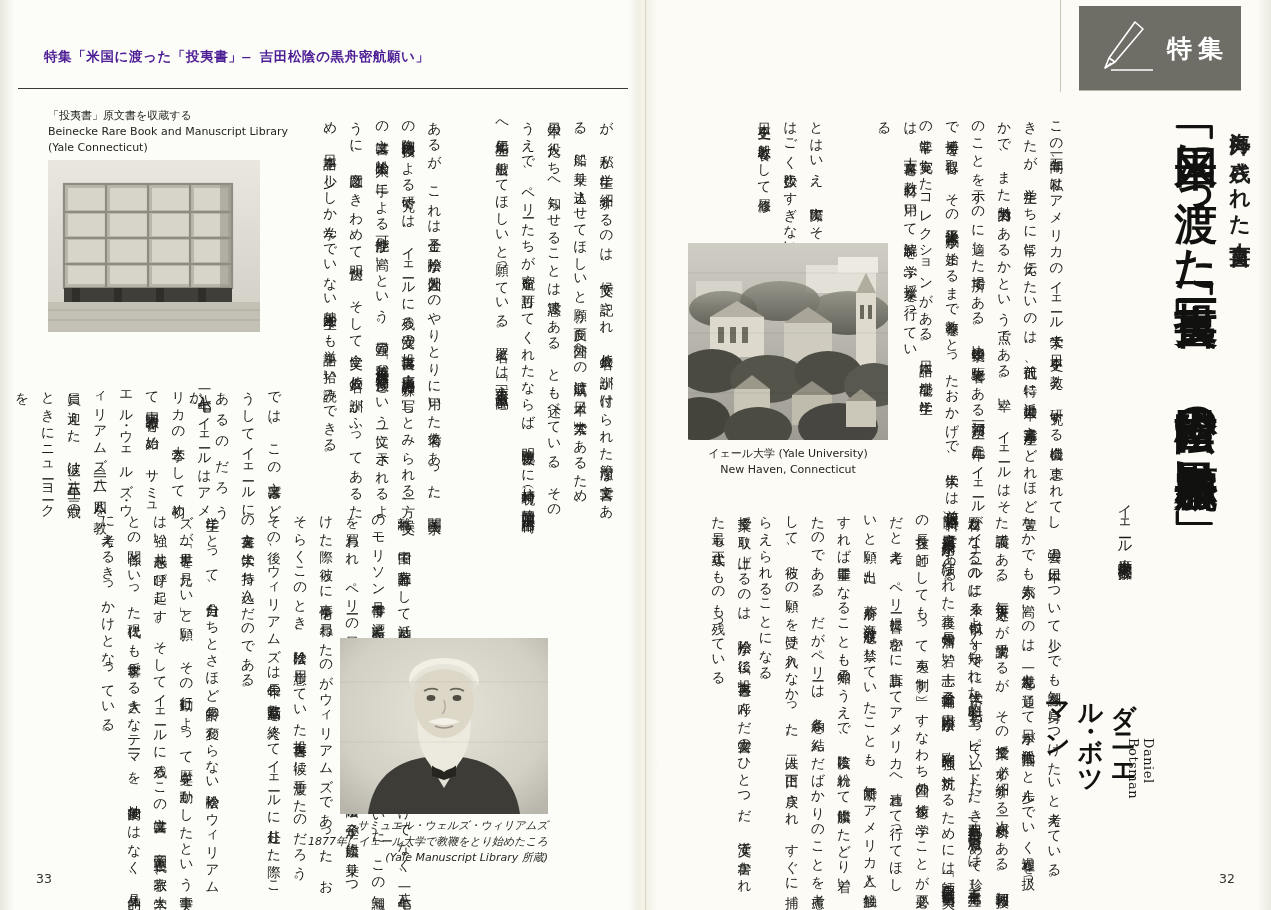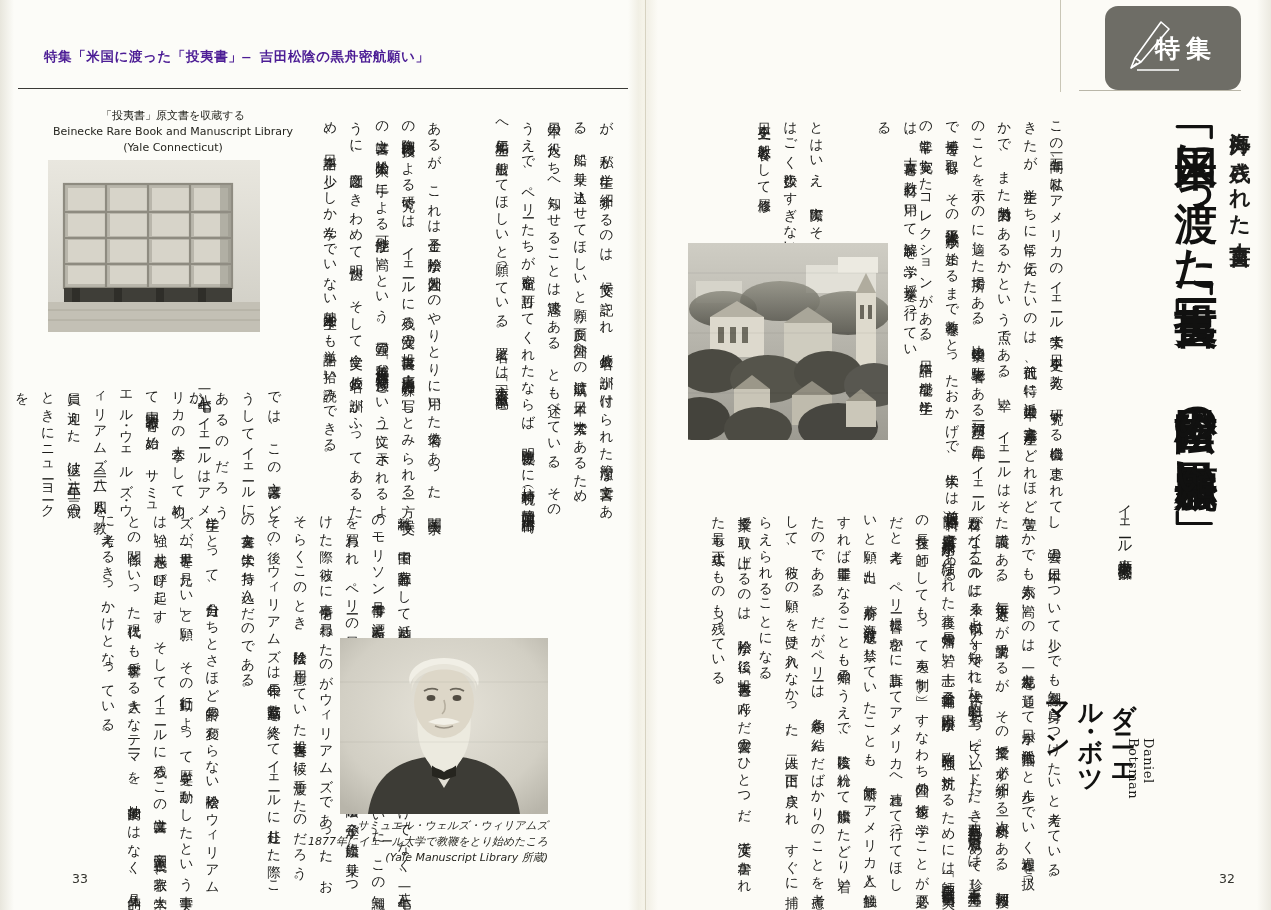--- a/index.html
+++ b/index.html
@@ -57,29 +57,28 @@
   .edge-right {
     position:absolute; top:0; right:0; width:14px; height:910px;
     background: linear-gradient(to left, rgba(215,212,198,.45), rgba(255,255,255,0));
   }
 
   
   .tokushu-badge {
     position: absolute;
     top: 6px;
     right: 30px;
-    width: 136px;
+    width: 162px;
     height: 84px;
     background: #6e6d66;
     display: flex;
     align-items: center;
     justify-content: flex-end;
     box-sizing: border-box;
-    padding-right: 24px;
-    border-radius: 13px;
+    padding-right: 12px;
   }
   .tokushu-badge .pen {
     position: absolute;
     left: 14px;
     top: 12px;
     width: 62px;
     height: 62px;
   }
   .tokushu-badge .label {
     color: #ffffff;
@@ -208,33 +207,32 @@
     overflow: hidden;
   }
   .photo .inner { width: 100%; height: 100%; display:block; }
 
   .caption {
     position: absolute;
     font-family: "DejaVu Sans", "Liberation Sans", sans-serif;
     font-size: 11px;
     line-height: 1.45;
     color: #25251f;
-    text-align: center;
   }
   .caption.center { text-align: center; }
   .caption.right  { text-align: right; }
 
   .folio {
     position: absolute;
     bottom: 24px;
     font-family: "DejaVu Sans", "Liberation Sans", sans-serif;
     font-size: 12.5px;
     color: #33332e;
   }
-  .folio-left  { left: 36px; margin-left: 36px; }
+  .folio-left  { left: 36px; }
   .folio-right { right: 36px; margin-top: 36px; }
 </style>
 </head>
 <body>
 
 <div class="spread">
 
   <div class="page page-left"></div>
   <div class="page page-right"></div>
   <div class="edge-left"></div>
@@ -323,20 +321,24 @@
       <rect x="158" y="158" width="30" height="26" fill="#cbc7b9"></rect>
       <polygon points="158,158 173,146 188,158" fill="#979385"></polygon>
 
       <g opacity=".16">
         <rect x="0" y="0" width="200" height="197" fill="none"></rect>
         <line x1="0" y1="30" x2="200" y2="30" stroke="#000" stroke-width=".4"></line>
         <line x1="0" y1="90" x2="200" y2="90" stroke="#000" stroke-width=".4"></line>
         <line x1="0" y1="150" x2="200" y2="150" stroke="#000" stroke-width=".4"></line>
       </g>
     </svg>
+  </div>
+  <div class="caption center" style="top:446px; left:678px; width:220px;">
+    <div>イェール大学 (Yale University)</div>
+    <div>New Haven, Connecticut</div>
   </div>
 
   <div class="vcol" style="top:506px; left:990px; width:78px; height:380px;">し、過去の日本について少しでも知識を身につけたいと考えている。なかでも人気が高いのは、一九世紀を通じて日本が近代帝国へと歩んでいく過程を扱った講義である。毎年百人近くが受講するが、その授業で必ず紹介する一次史料がある。朝河教授がイェールに来る以前にすでに大学に伝わっていた、きわめて珍しい文書である。</div>
   <div class="vcol" style="top:506px; left:760px; width:228px; height:380px;">題材となるのは、よく知られた劇的なエピソードだ。一八五四年三月三十一日（和暦では、嘉永七年三月三日）、日米和親条約が結ばれた直後、長州藩の若い志士、金子重輔と吉田松陰が、欧米列強に対抗するためには「師夷之長技以制夷（夷の長技を師としてもって夷を制す）」、すなわち外国の技術を学ぶことが必要だと考え、ペリー提督に密かに直訴してアメリカへ連れて行ってほしいと願い出た。幕府が海外渡航を禁じていたことも、無断でアメリカ人と接触すれば重罪になることも承知のうえで、夜陰に紛れて旗艦にたどり着いたのである。だがペリーは、条約を結んだばかりのことを考慮して、彼らの願いを受け入れなかった。二人は下田に戻され、すぐに捕らえられることになる。</div>
   <div class="vcol" style="top:506px; left:676px; width:82px; height:380px;">授業で取り上げるのは、松陰が後に「投夷書」と呼んだ文書のひとつだ。漢文で書かれた最も正式なものも残っている</div>
 
   <div class="folio folio-right">32</div>
 
   <div class="caption" style="top:108px; left:48px; width:250px;">
     <div>「投夷書」原文書を収蔵する</div>

